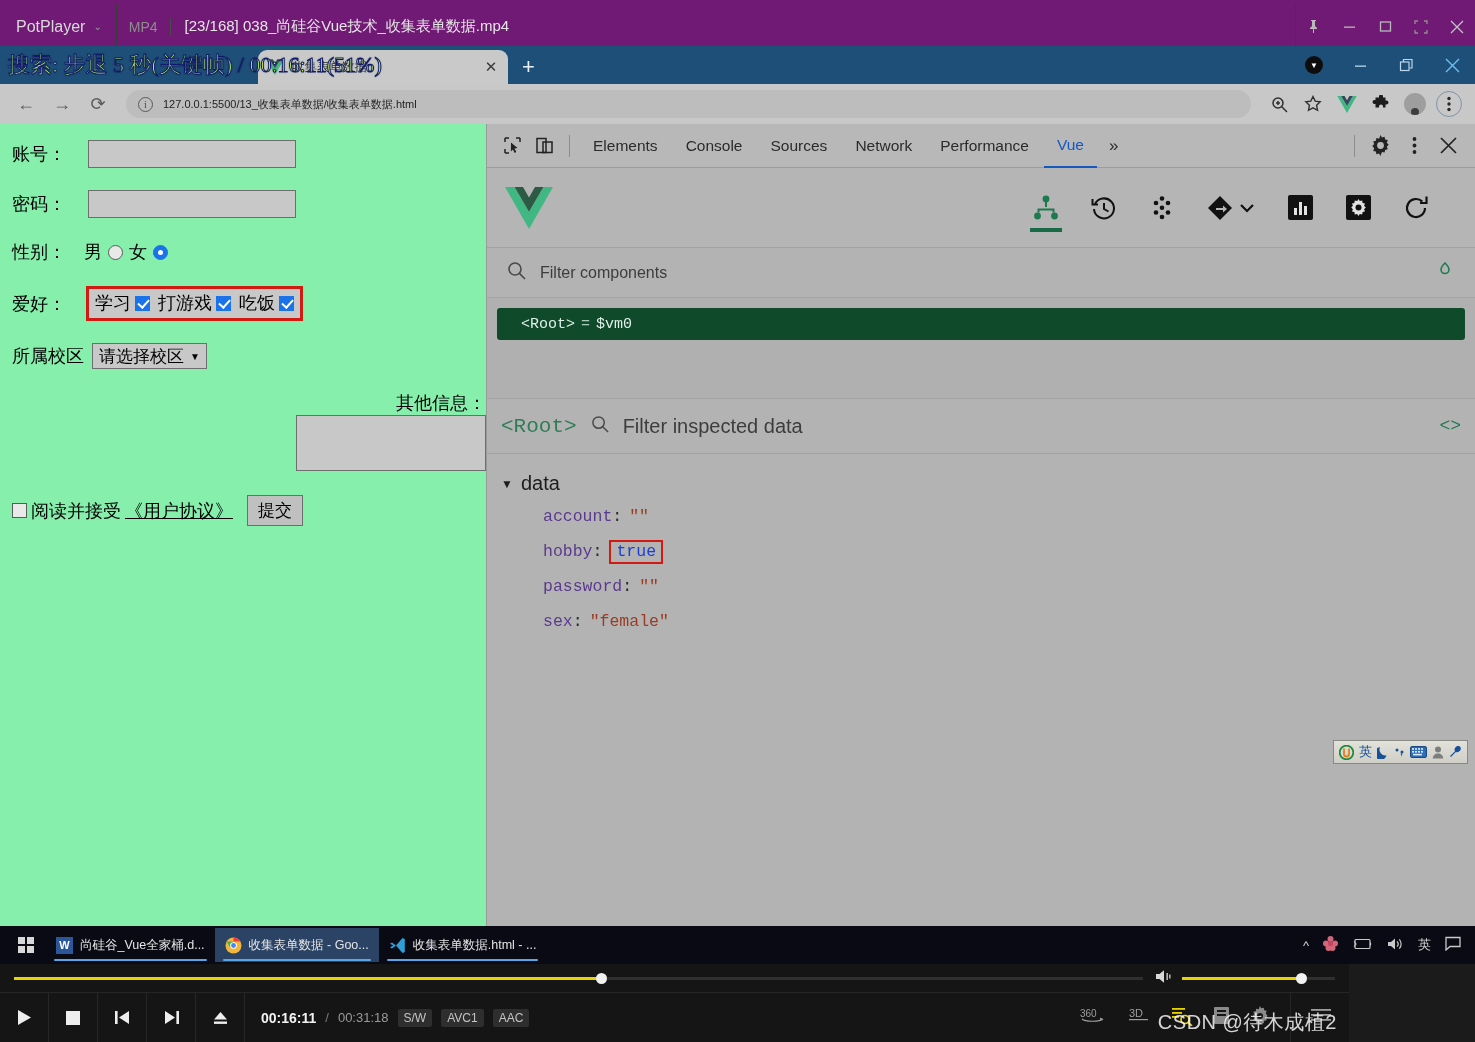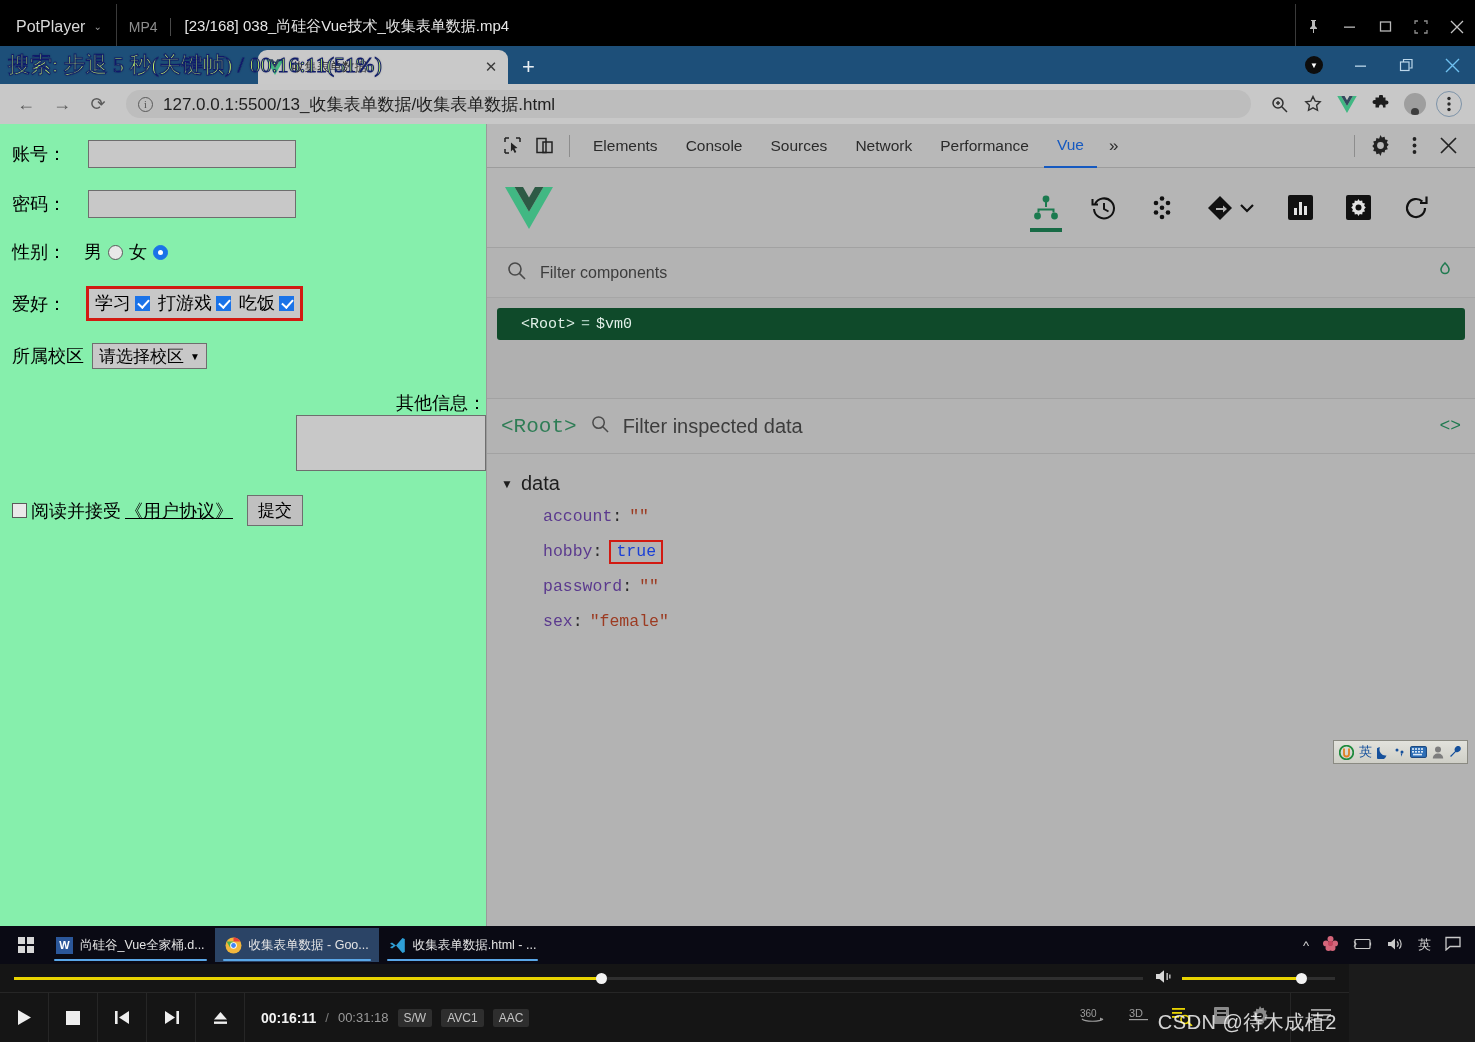--- a/index.html
+++ b/index.html
@@ -7,21 +7,21 @@
     width: 1475px; height: 1042px;
     background: #000;
     font-family: "Liberation Sans", sans-serif;
     overflow: hidden;
   }
   #root { position: relative; width: 1475px; height: 1042px; background: #1b1b1b; }
 
   
   .pp-titlebar {
     position: absolute; left: 0; top: 0; width: 1475px; height: 53px;
-    background: #000000; display: flex; align-items: center;
+    background: #701a75; display: flex; align-items: center;
   }
   .pp-brand {
     display: flex; align-items: center; gap: 8px;
     padding: 0 14px 0 16px; height: 46px; color: #d8d8d8; font-size: 16px;
   }
   .pp-caret { font-size: 10px; color: #9a9a9a; }
   .pp-divider { width: 1px; height: 46px; background: #3a3a3a; }
   .pp-ext { padding: 0 12px; color: #8d8d8d; font-size: 14px; }
   .pp-sep2 { width: 1px; height: 18px; background: #4a4a4a; }
   .pp-title { padding-left: 14px; color: #e6e6e6; font-size: 15px; white-space: nowrap; }
@@ -60,21 +60,21 @@
   }
   .tb-icon { width: 32px; height: 32px; display: flex; align-items: center; justify-content: center;
     color: #5b5b5b; font-size: 18px; }
   .omnibox {
     flex: 1; height: 28px; background: #bdbdbd; border-radius: 14px;
     display: flex; align-items: center; padding: 0 12px; gap: 10px; margin: 0 8px;
   }
   .omni-info { width: 15px; height: 15px; border: 1.4px solid #5a5a5a; border-radius: 50%;
     font-size: 10px; color: #4a4a4a; display: flex; align-items: center; justify-content: center;
     font-family: "Liberation Serif", serif; flex: none; }
-  .omni-url { font-size: 17px; color: #1f1f1f; white-space: nowrap; }
+  .omni-url { font-size: 11px; color: #1f1f1f; white-space: nowrap; }
   .tb-right { display: flex; align-items: center; gap: 2px; }
   .tb-right .tb-icon { color: #303030; }
   .vue-logo-sm { width: 20px; height: 17px; }
   .avatar-tb { width: 22px; height: 22px; border-radius: 50%; background: #9e9e9e;
     display: flex; align-items: flex-end; justify-content: center; overflow: hidden; }
   .avatar-head { width: 8px; height: 8px; border-radius: 50%; background: #3d3d3d; margin-bottom: -1px; }
   .kebab-circle { width: 26px; height: 26px; border-radius: 50%; border: 1.5px solid #7d93a8;
     display: flex; align-items: center; justify-content: center; }
 
   

